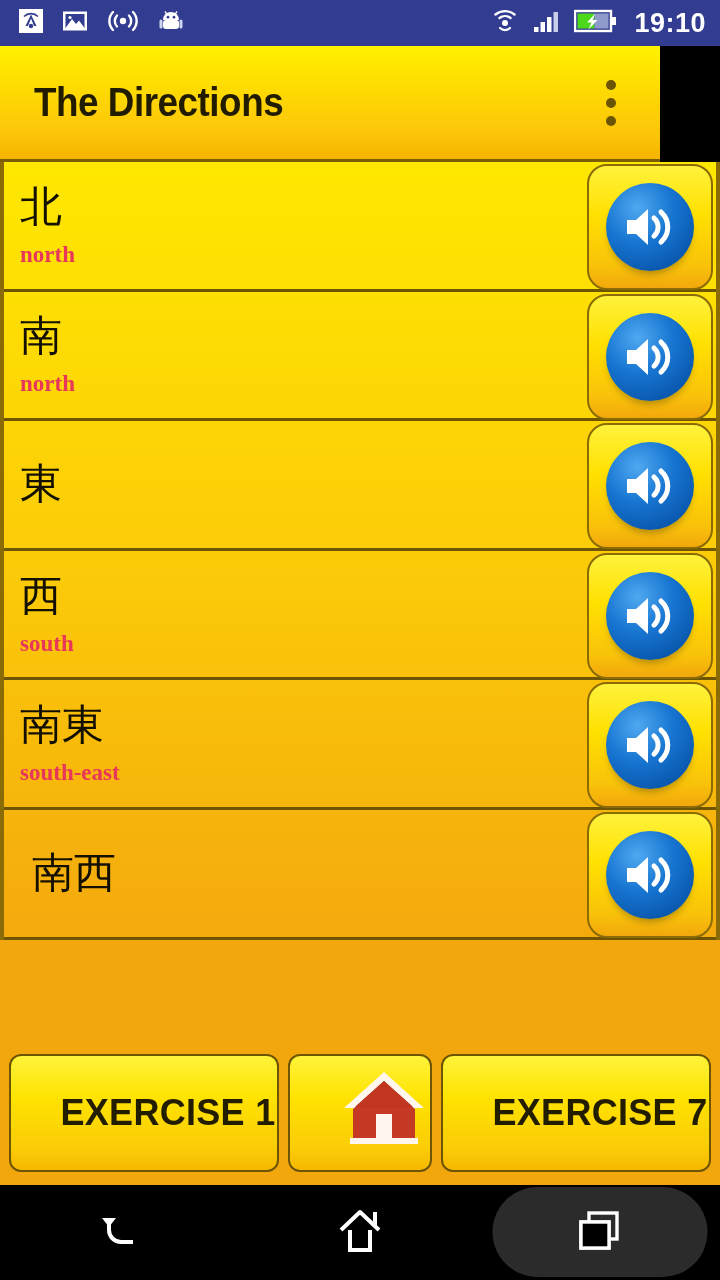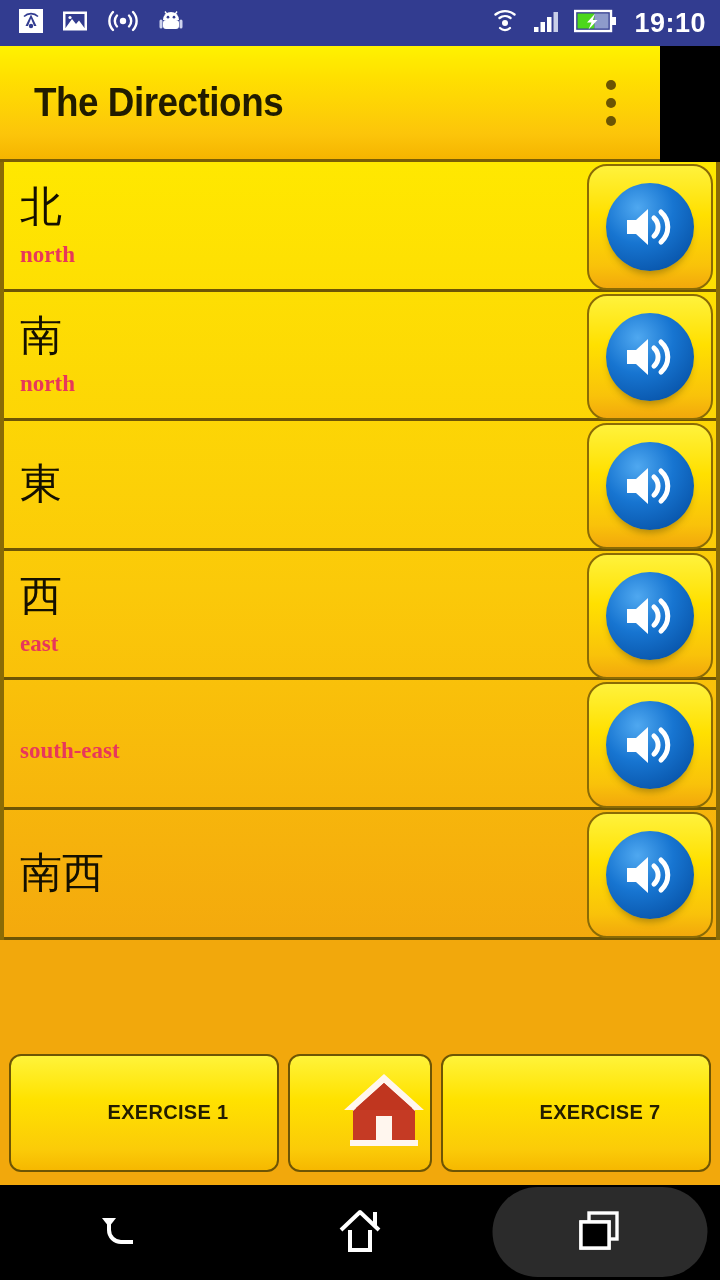--- a/index.html
+++ b/index.html
@@ -51,21 +51,21 @@
     background:linear-gradient(to bottom,#FFE800 0%,#FBC909 55%,#F4A90D 100%);
     border-left:4px solid #8A6B05;
     border-right:4px solid #8A6B05;
     overflow:hidden;
   }
   .row{
     position:relative; height:129.6px; width:100%;
     border-bottom:3px solid #6E5504;
     display:flex; align-items:center;
   }
-  .row:last-child{ border-bottom:3px solid #6E5504; }
+  .row:last-child{ border-bottom:3px solid #6E5504;padding-left:12px; }
   .row-texts{ padding-left:16px; flex:1; }
   .kanji{
     font-size:42px; color:#141000; line-height:1.05;
     font-family:"DejaVu Sans", sans-serif; font-weight:normal;
   }
   .english{
     font-size:23px; font-weight:bold; color:#E8375B; margin-top:14px;
     font-family:"Liberation Serif", serif; line-height:1;
   }
 
@@ -97,21 +97,21 @@
     background:#F2A80C;
     display:flex; align-items:center; justify-content:space-between;
     padding:0 9px; gap:9px;
   }
   .bbtn{
     flex:1; height:118px;
     border-radius:12px;
     background:linear-gradient(to bottom,#FFF33A 0%,#FFE200 38%,#FBCB08 82%,#F6B800 100%);
     border:2px solid #6E5504;
     display:flex; align-items:center; justify-content:center;
-    font-size:20px; font-weight:bold; color:#231D00;
+    font-size:36px; font-weight:bold; color:#231D00;
     font-family:"Liberation Sans", sans-serif;
     letter-spacing:0.3px;
     padding-left:48px;
   }
   .bbtn.home-btn{ flex:0 0 126px; }
 
   
   .navbar{
     position:absolute; top:1185px; left:0; width:720px; height:95px;
     background:#000000;
@@ -254,35 +254,36 @@
               <path d="M33 16 A12 12 0 0 1 33 34" stroke="#fff" stroke-width="5" fill="none" stroke-linecap="round"></path>
               <path d="M40 10 A20 20 0 0 1 40 40" stroke="#fff" stroke-width="5" fill="none" stroke-linecap="round"></path>
             </svg>
         </div>
       </div>
     </div>
 
     <div class="row">
       <div class="row-texts">
         <div class="kanji">西</div>
-        <div class="english">east</div>
-      </div>
-      <div class="speaker-btn">
-        <div class="speaker-circle">
-          <svg width="58" height="50" viewBox="0 0 58 50">
-              <path d="M6 18 H15 L27 7 V43 L15 32 H6 Z" fill="#fff"></path>
-              <path d="M33 16 A12 12 0 0 1 33 34" stroke="#fff" stroke-width="5" fill="none" stroke-linecap="round"></path>
-              <path d="M40 10 A20 20 0 0 1 40 40" stroke="#fff" stroke-width="5" fill="none" stroke-linecap="round"></path>
-            </svg>
-        </div>
-      </div>
-    </div>
-
-    <div class="row">
-      <div class="row-texts">
+        <div class="english">south</div>
+      </div>
+      <div class="speaker-btn">
+        <div class="speaker-circle">
+          <svg width="58" height="50" viewBox="0 0 58 50">
+              <path d="M6 18 H15 L27 7 V43 L15 32 H6 Z" fill="#fff"></path>
+              <path d="M33 16 A12 12 0 0 1 33 34" stroke="#fff" stroke-width="5" fill="none" stroke-linecap="round"></path>
+              <path d="M40 10 A20 20 0 0 1 40 40" stroke="#fff" stroke-width="5" fill="none" stroke-linecap="round"></path>
+            </svg>
+        </div>
+      </div>
+    </div>
+
+    <div class="row">
+      <div class="row-texts">
+        <div class="kanji">南東</div>
         <div class="english">south-east</div>
       </div>
       <div class="speaker-btn">
         <div class="speaker-circle">
           <svg width="58" height="50" viewBox="0 0 58 50">
               <path d="M6 18 H15 L27 7 V43 L15 32 H6 Z" fill="#fff"></path>
               <path d="M33 16 A12 12 0 0 1 33 34" stroke="#fff" stroke-width="5" fill="none" stroke-linecap="round"></path>
               <path d="M40 10 A20 20 0 0 1 40 40" stroke="#fff" stroke-width="5" fill="none" stroke-linecap="round"></path>
             </svg>
         </div>

